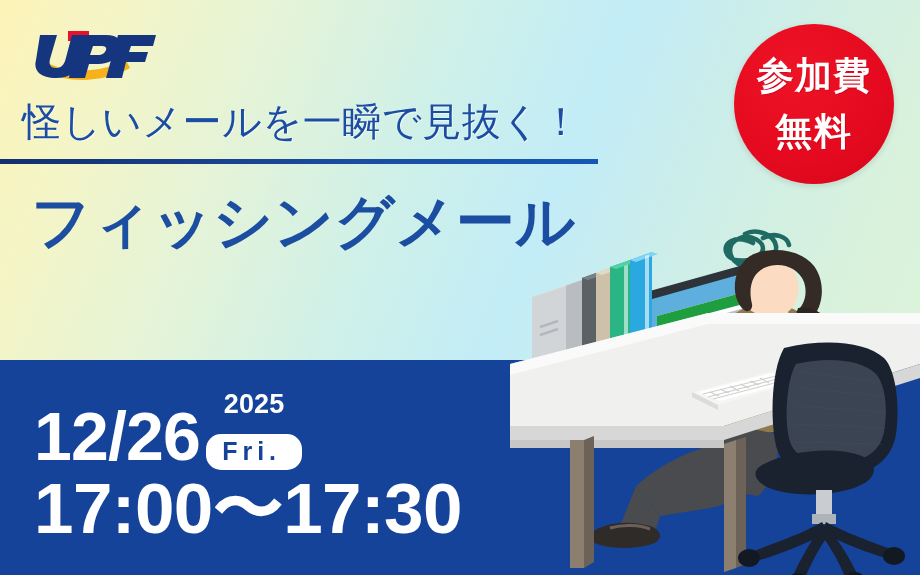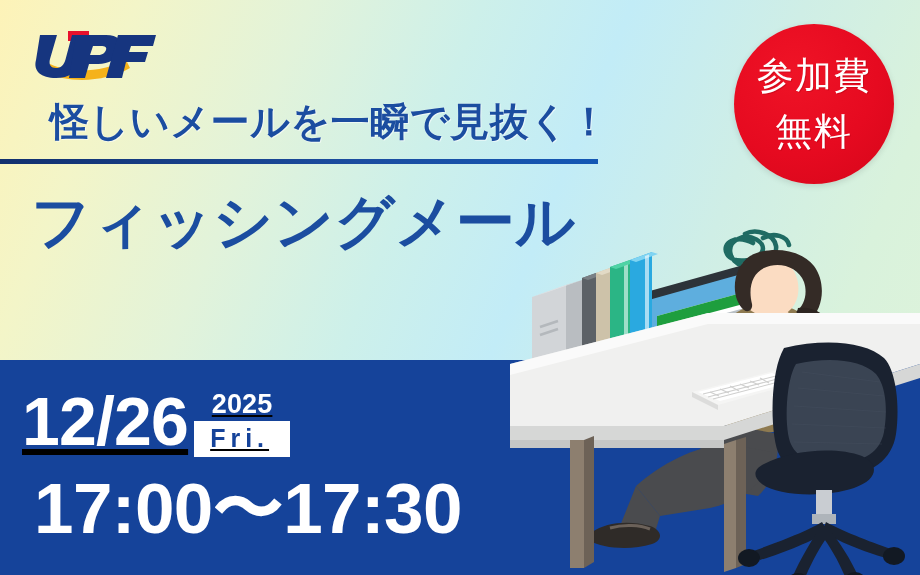--- a/index.html
+++ b/index.html
@@ -35,28 +35,27 @@
 
   
   .logo{
     position:absolute; left:26px; top:26px;
     width:136px; height:58px;
   }
 
   
   .subtitle{
     position:absolute; left:22px; top:95px;
-    font-size:39px; font-weight:bold;
+    font-size:39px; font-weight:normal;
     letter-spacing:.012em;
     color:#1b4da0;
     white-space:nowrap;
     text-shadow:
       0 0 1px rgba(255,255,255,.9),
       1px 1px 0 rgba(255,255,255,.55);
-    margin-left: 28px;
   }
   .divider{
     position:absolute; left:0; top:159px;
     width:598px; height:5px;
     background:linear-gradient(90deg,#12306e 0%,#1b4da0 60%,#1457b4 100%);
   }
 
   
   .maintitle{
     position:absolute; left:22px; top:188px;
@@ -73,56 +72,57 @@
   .badge{
     position:absolute; left:734px; top:24px;
     width:160px; height:160px;
     border-radius:50%;
     background:radial-gradient(circle at 38% 30%,#ef1326 0%,#e60a20 55%,#d5061a 100%);
     display:flex; flex-direction:column;
     align-items:center; justify-content:center;
     box-shadow:0 2px 6px rgba(0,0,0,.12);
   }
   .badge-line{
-    color:#fff; font-weight:normal;
+    color:#fff; font-weight:bold;
     font-size:37px; line-height:1.08;
     letter-spacing:.03em;
     text-shadow:1px 1px 0 rgba(160,0,14,.35);
   }
   .badge-line.l2{ letter-spacing:.05em;margin-top:16px; }
 
   
   .datewrap{
-    position:absolute; left:22px; top:386px;
-    display:flex; align-items:center;text-decoration:underline;
+    position:absolute; left:34px; top:386px;
+    display:flex; align-items:flex-end;
   }
   .bigdate{
     color:#ffffff; font-weight:bold;
     font-size:68px; line-height:.96;
     letter-spacing:-.012em;
   }
   .datemeta{
     margin-left:6px; margin-top:5px;
     display:flex; flex-direction:column; align-items:stretch;
   }
   .year{
     color:#ffffff; font-weight:bold;
     font-size:27px; line-height:1;
     letter-spacing:.005em;
     text-align:center;
-    padding:0 3px 3px 3px;
+    padding:0 3px 16px 3px;
   }
   .dow{
     background:#ffffff;
     color:#15439a; font-weight:bold;
     font-size:25px; line-height:1.18;
     letter-spacing:.20em;
     text-align:center;
     padding:3px 6px 3px 1px;
     min-width:96px;
+    border-radius:15px;
   }
   .timetext{
     position:absolute; left:34px; top:473px;
     color:#ffffff; font-weight:bold;
     font-size:71px; line-height:1;
     letter-spacing:-.008em;
     white-space:nowrap;
   }
 
   

